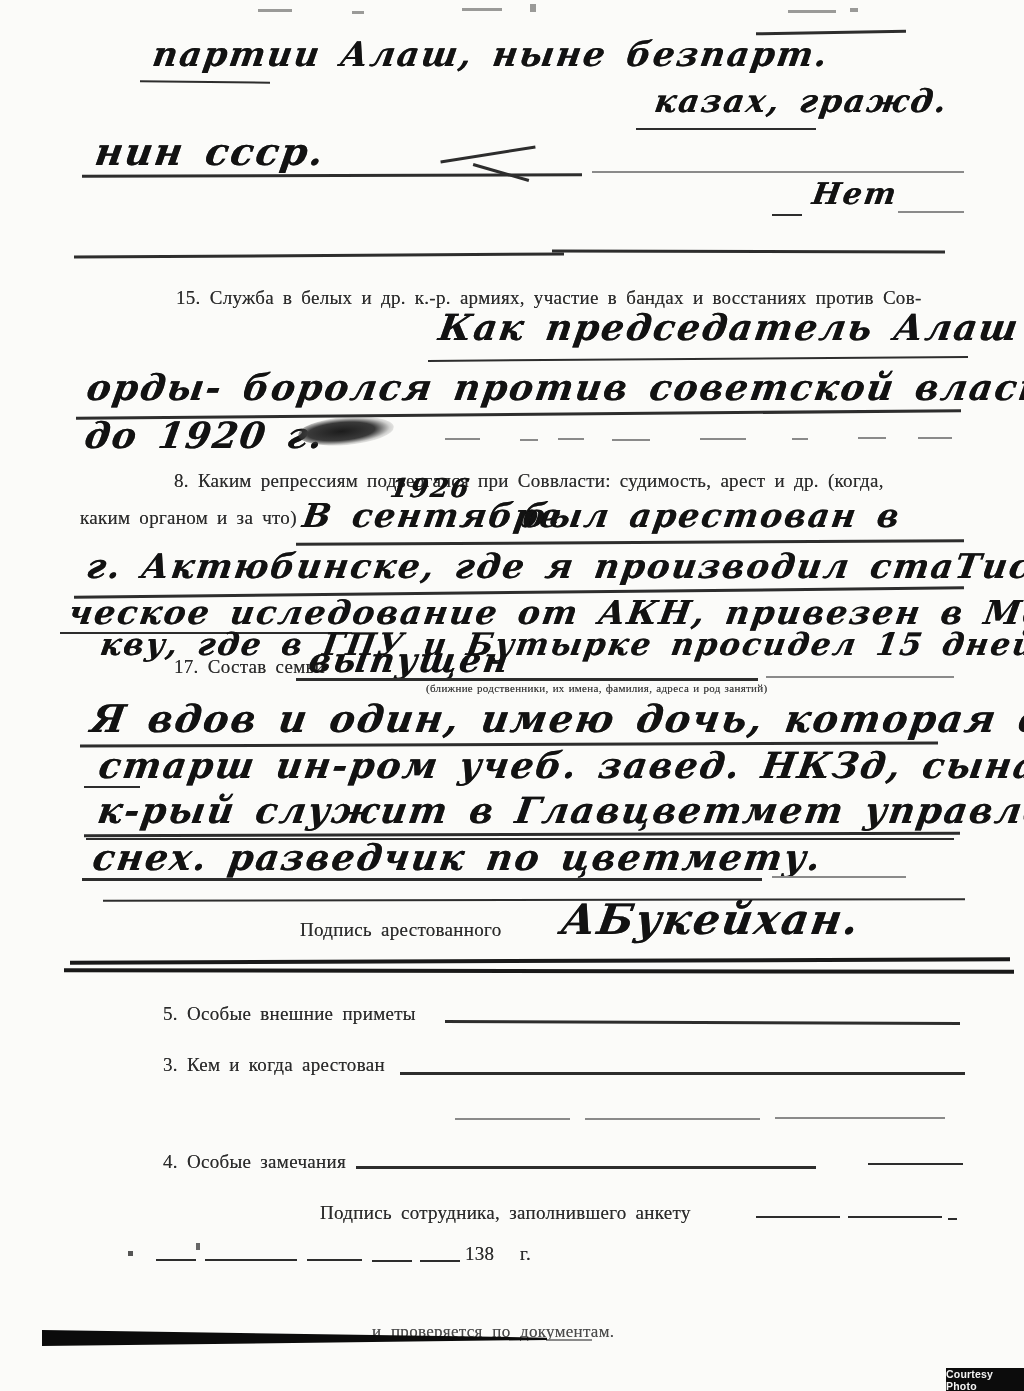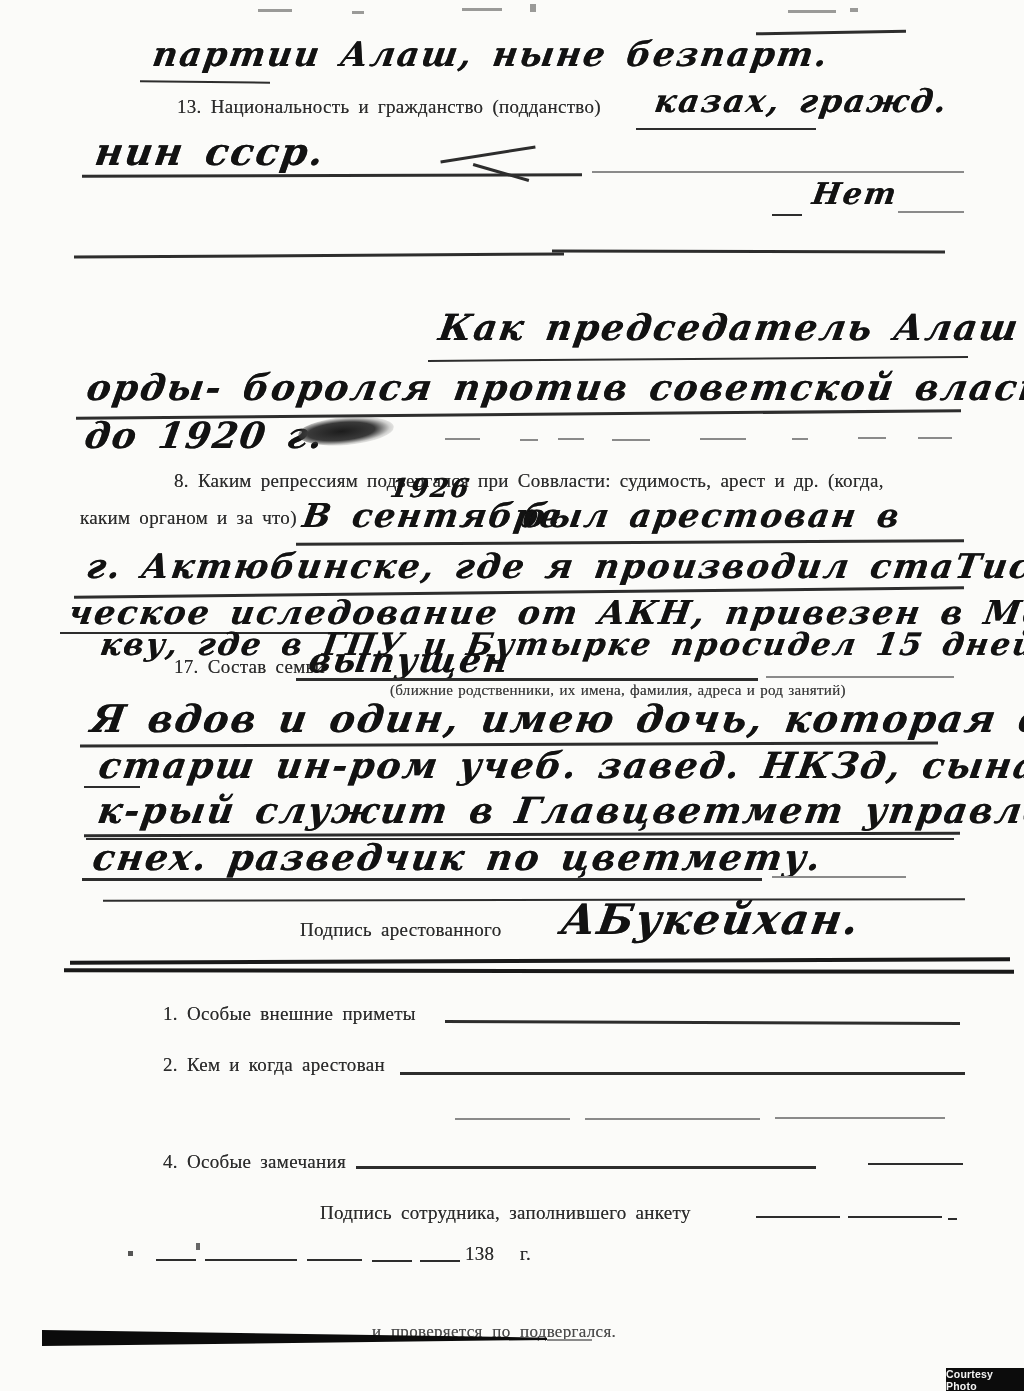--- a/index.html
+++ b/index.html
@@ -5,21 +5,21 @@
   html,body{margin:0;padding:0;background:#d9d9d6;}
   .page{
     position:relative;width:1024px;height:1391px;margin:0 auto;
     background:#fbfbf9;overflow:hidden;
     font-family:"Liberation Serif",serif;color:#2b2b2b;
   }
   .printed{
     position:absolute;font-size:19px;letter-spacing:.3px;word-spacing:4px;
     white-space:nowrap;color:#2b2b2b;text-shadow:0 0 .5px rgba(0,0,0,.55);
   }
-  .printed.small{font-size:15px;word-spacing:1px;color:#3c3c3c;}
+  .printed.small{font-size:11px;word-spacing:1px;color:#3c3c3c;margin-left:36px;}
   .printed.note{font-size:17px;word-spacing:5px;color:#4a4a4a;text-shadow:0 0 .4px rgba(40,40,40,.5);}
   .sp{letter-spacing:4px;}
   .hw{
     position:absolute;font-family:"DejaVu Serif",serif;font-style:italic;font-weight:700;
     color:#121212;white-space:nowrap;transform:skewX(-9deg);transform-origin:left bottom;
     letter-spacing:2px;word-spacing:6px;text-shadow:0 0 .6px rgba(0,0,0,.65);
   }
   .rule{position:absolute;background:#2d2d2d;height:2px;}
   .rule.t3{height:3px;}
   .rule.t4{height:4px;background:#191919;}
@@ -52,34 +52,34 @@
   <div class="speck" style="left:530px;top:4px;width:6px;height:8px"></div>
   <div class="speck" style="left:788px;top:10px;width:48px;height:3px"></div>
   <div class="speck" style="left:850px;top:8px;width:8px;height:4px"></div>
 
   <div class="rule" style="left:756px;top:31px;width:150px;height:3px;transform:rotate(-1deg)"></div>
   <div class="hw" style="left:150px;top:34px;font-size:34px">партии Алаш, ныне безпарт.</div>
   <div class="rule" style="left:140px;top:81px;width:130px;transform:rotate(.6deg)"></div>
   <div class="rule" style="left:440px;top:153px;width:96px;height:3px;transform:rotate(-9deg)"></div>
   <div class="rule" style="left:472px;top:171px;width:58px;height:3px;transform:rotate(16deg)"></div>
 
-  <div class="printed" style="left:177px;top:96px">13. Национальность и гражданство (подданство)</div>
   <div class="hw" style="left:652px;top:82px;font-size:32px">казах, гражд.</div>
   <div class="rule" style="left:636px;top:128px;width:180px"></div>
   <div class="hw" style="left:92px;top:129px;font-size:38px">нин ссср.</div>
   <div class="rule" style="left:82px;top:174px;width:500px;height:2.5px;transform:rotate(-.2deg)"></div>
   <div class="rule faint" style="left:592px;top:171px;width:372px"></div>
 
   <div class="hw" style="left:810px;top:176px;font-size:30px">Нет</div>
   <div class="rule" style="left:772px;top:214px;width:30px"></div>
   <div class="rule faint" style="left:898px;top:211px;width:66px"></div>
 
   <div class="rule t3" style="left:74px;top:254px;width:490px;transform:rotate(-.35deg)"></div>
   <div class="rule t3" style="left:552px;top:250px;width:393px;transform:rotate(.15deg)"></div>
 
+  <div class="printed" style="left:176px;top:287px">15. Служба в белых и др. к.-р. армиях, участие в бандах и восстаниях против Сов-</div>
   <div class="hw" style="left:436px;top:306px;font-size:36px">Как председатель Алаш</div>
   <div class="rule" style="left:428px;top:358px;width:540px;transform:rotate(-.4deg)"></div>
   <div class="hw" style="left:84px;top:366px;font-size:36px">орды- боролся против советской власти</div>
   <div class="rule" style="left:76px;top:413px;width:885px;height:2.5px;transform:rotate(-.5deg)"></div>
   <div class="hw" style="left:82px;top:414px;font-size:36px">до 1920 г.</div>
   <div class="smudge" style="left:298px;top:417px;width:96px;height:28px"></div>
   <div class="rule faint" style="left:445px;top:438px;width:35px"></div>
   <div class="rule faint" style="left:520px;top:439px;width:18px"></div>
   <div class="rule faint" style="left:558px;top:438px;width:26px"></div>
   <div class="rule faint" style="left:612px;top:439px;width:38px"></div>
@@ -115,23 +115,23 @@
   <div class="hw" style="left:90px;top:836px;font-size:36px">снех. разведчик по цветмету.</div>
   <div class="rule" style="left:82px;top:878px;width:680px;height:2.5px"></div>
   <div class="rule faint" style="left:772px;top:876px;width:134px"></div>
 
   <div class="rule thin" style="left:103px;top:899px;width:862px;transform:rotate(-.1deg)"></div>
   <div class="printed" style="left:300px;top:919px">Подпись арестованного</div>
   <div class="hw" style="left:558px;top:895px;font-size:42px">АБукейхан.</div>
   <div class="rule t4" style="left:70px;top:959px;width:940px;transform:rotate(-.2deg)"></div>
   <div class="rule t4" style="left:64px;top:969px;width:950px;transform:rotate(.1deg)"></div>
 
-  <div class="printed" style="left:163px;top:1003px">1. Особые внешние приметы</div>
+  <div class="printed" style="left:163px;top:1003px">5. Особые внешние приметы</div>
   <div class="rule" style="left:445px;top:1021px;width:515px;height:2.5px;transform:rotate(.2deg)"></div>
-  <div class="printed" style="left:163px;top:1054px">2. Кем и когда арестован</div>
+  <div class="printed" style="left:163px;top:1054px">3. Кем и когда арестован</div>
   <div class="rule" style="left:400px;top:1072px;width:565px;height:2.5px"></div>
   <div class="rule faint" style="left:455px;top:1118px;width:115px;height:2px"></div>
   <div class="rule faint" style="left:585px;top:1118px;width:175px;height:2px"></div>
   <div class="rule faint" style="left:775px;top:1117px;width:170px;height:2px"></div>
   <div class="printed" style="left:163px;top:1151px">4. Особые замечания</div>
   <div class="rule" style="left:356px;top:1166px;width:460px;height:2.5px"></div>
   <div class="rule" style="left:868px;top:1163px;width:95px"></div>
 
   <div class="printed" style="left:320px;top:1202px">Подпись сотрудника, заполнившего анкету</div>
   <div class="rule" style="left:756px;top:1216px;width:84px"></div>
@@ -141,21 +141,21 @@
   <div class="speck" style="left:128px;top:1251px;width:5px;height:5px;background:#555"></div>
   <div class="speck" style="left:196px;top:1243px;width:4px;height:7px;background:#666"></div>
   <div class="rule" style="left:156px;top:1259px;width:40px"></div>
   <div class="rule" style="left:205px;top:1259px;width:92px"></div>
   <div class="rule" style="left:307px;top:1259px;width:55px"></div>
   <div class="rule" style="left:372px;top:1260px;width:40px"></div>
   <div class="rule" style="left:420px;top:1260px;width:40px"></div>
   <div class="printed" style="left:465px;top:1243px">138</div>
   <div class="printed" style="left:520px;top:1243px">г.</div>
 
-  <div class="printed note" style="left:372px;top:1322px">и проверяется по подвергался.</div>
+  <div class="printed note" style="left:372px;top:1322px">и проверяется по документам.</div>
 
   <div class="wedge"></div>
   <div class="rule faint" style="left:547px;top:1339px;width:45px"></div>
 
   <div class="courtesy">
     <span>Courtesy Photo</span>
   </div>
 
 </div>
 

